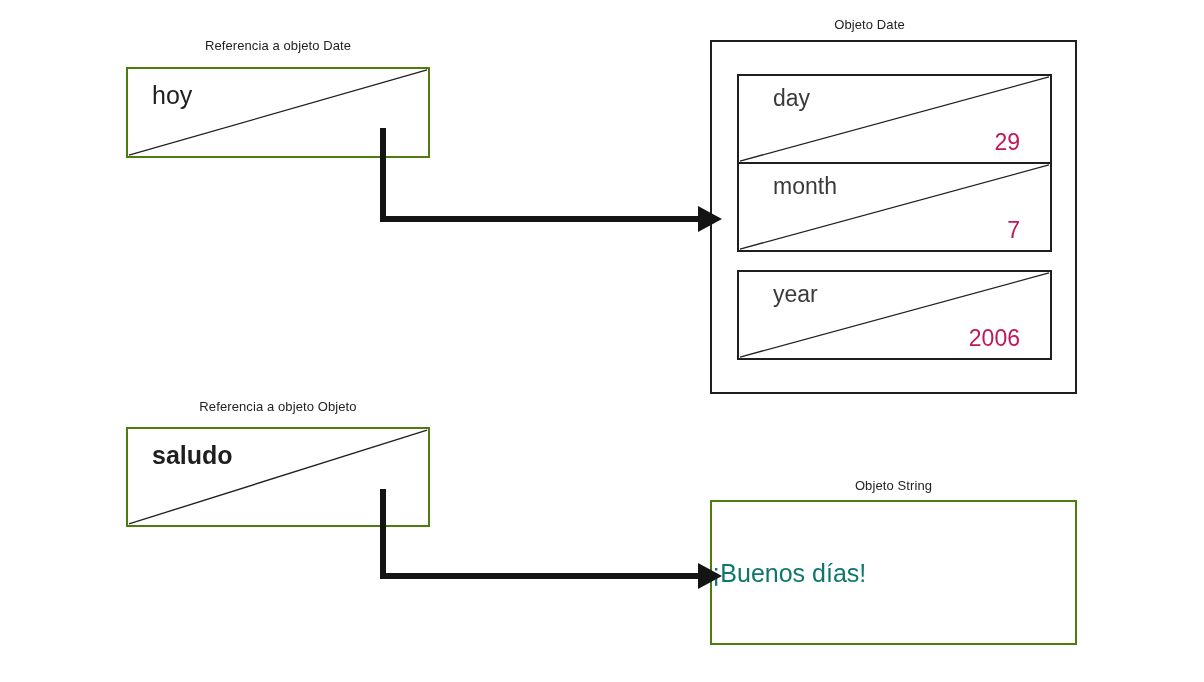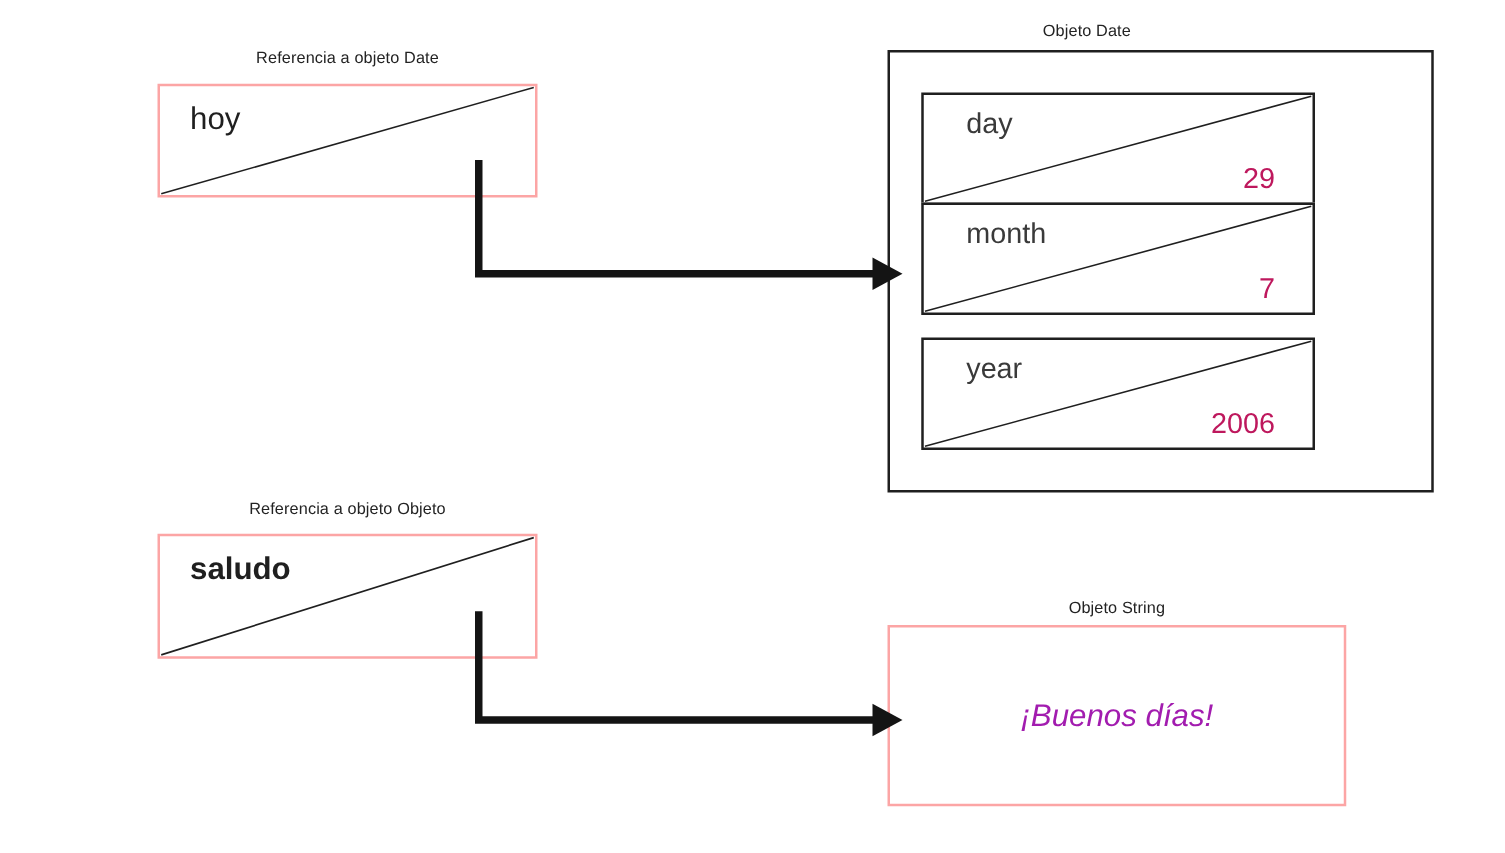--- a/index.html
+++ b/index.html
@@ -25,21 +25,21 @@
     font-size: 13px;
     letter-spacing: 0.1px;
     color: #232323;
     white-space: nowrap;
     text-align: center;
     font-family: "Liberation Sans", sans-serif;
   }
   
   .box {
     position: absolute;
-    border: 2px solid #fca5a5;
+    border: 2px solid #4d7c0f;
     background: #ffffff;
     box-sizing: border-box;
   }
   .ref-box .label {
     position: absolute;
     left: 24px;
     top: 12px;
     font-size: 25px;
     color: #1f1f1f;
     white-space: nowrap;
@@ -84,25 +84,24 @@
     font-size: 23px;
     color: #be185d;
     white-space: nowrap;
   }
   
   .string-value {
     position: absolute;
     width: 100%;
     top: 50%;
     transform: translateY(-50%);
-    text-align: center;
+    text-align: left;
     font-size: 25px;
-    color: #a21caf;
-    white-space: nowrap;
-    font-style: italic;
+    color: #0f766e;
+    white-space: nowrap;
   }
   
   .connector {
     position: absolute;
     left: 0;
     top: 0;
     width: 1204px;
     height: 682px;
     overflow: visible;
     pointer-events: none;
@@ -137,21 +136,21 @@
 
   <div class="box ref-box" style="left:126px; top:67px; width:304px; height:91px;">
     <svg class="diag" viewBox="0 0 304 91" preserveAspectRatio="none">
       <line x1="1" y1="90" x2="303" y2="1"></line>
     </svg>
     <span class="label">hoy</span>
   </div>
 
   <div class="caption" style="left:686px; top:17px; width:367px;">Objeto Date</div>
 
-  <div class="obj-container" style="left:710px; top:40px; width:437px; height:354px;">
+  <div class="obj-container" style="left:710px; top:40px; width:367px; height:354px;">
 
     <div class="field-box" style="left:25px; top:32px; width:315px; height:90px;">
       <svg class="diag" viewBox="0 0 315 90" preserveAspectRatio="none">
         <line x1="1" y1="89" x2="314" y2="1"></line>
       </svg>
       <span class="field-name">day</span>
       <span class="field-value">29</span>
     </div>
 
     <div class="field-box" style="left:25px; top:120px; width:315px; height:90px;">

